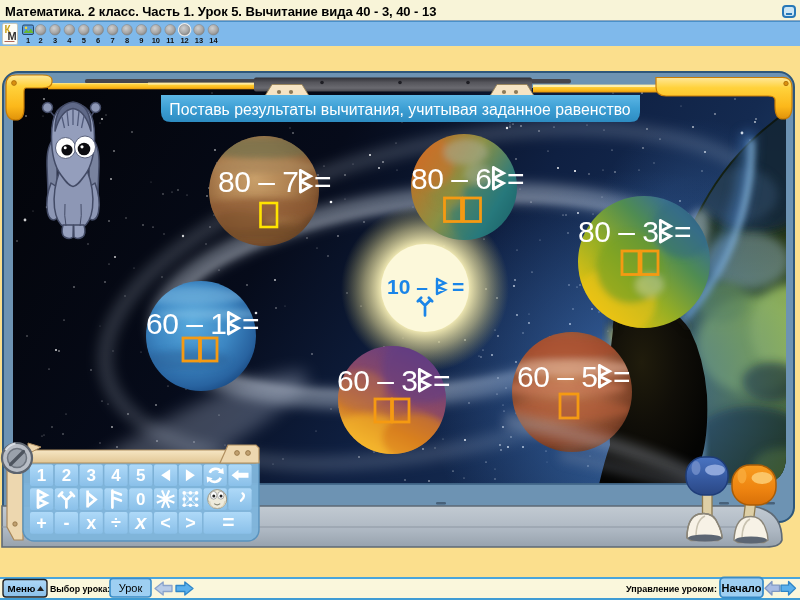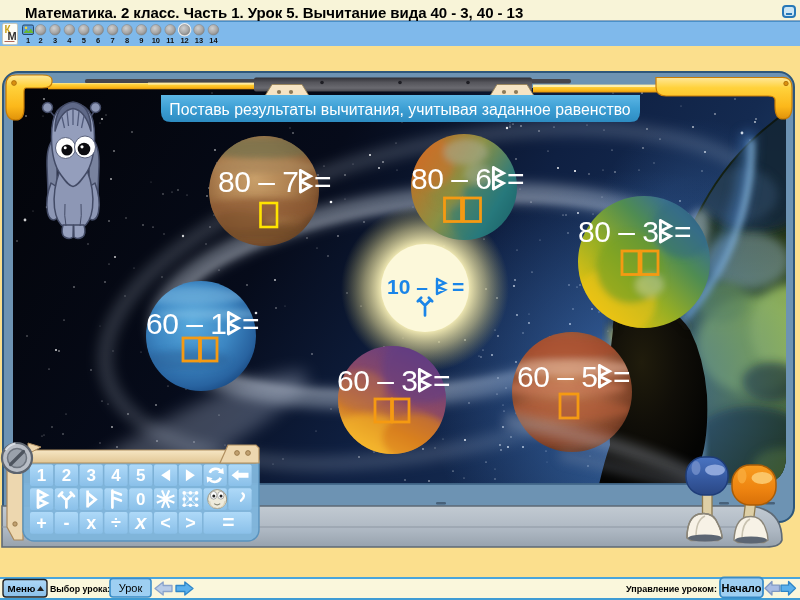--- a/index.html
+++ b/index.html
@@ -878,21 +878,21 @@
  <path d="M742,539 q0,-16 8,-20" fill="none" stroke="#c8c2b0" stroke-width="1.5"></path>
  <ellipse cx="751" cy="540" rx="16" ry="3.5" fill="#5c6673"></ellipse>
  <rect x="732" y="465" width="44" height="40" rx="18" fill="url(#orgball)" stroke="#a85c08" stroke-width="1.5"></rect>
  <ellipse cx="762" cy="478" rx="10.5" ry="6" fill="#fbc568"></ellipse>
  <ellipse cx="742" cy="476" rx="4.5" ry="7.5" fill="#f8a838" opacity="0.9"></ellipse>
 </g>
 
 </svg>
 
 <div style="position:absolute;left:0;top:0;width:800px;height:21px;background:#F8F4D8;border-bottom:1px solid #8FA8BC;box-sizing:border-box;">
-  <div style="position:absolute;left:5px;top:4px;font-size:15px;font-weight:600;letter-spacing:-0.05px;color:#000;margin-left:20px;">Математика. 2 класс. Часть 1. Урок 5. Вычитание вида 40 - 3, 40 - 13</div>
+  <div style="position:absolute;left:5px;top:4px;font-size:13px;font-weight:600;letter-spacing:-0.05px;color:#000;">Математика. 2 класс. Часть 1. Урок 5. Вычитание вида 40 - 3, 40 - 13</div>
   <div style="position:absolute;left:782px;top:5px;width:10px;height:9px;background:#cde6f5;border:2px solid #2878b8;border-radius:4px;">
     <div style="position:absolute;left:2px;top:6px;width:6px;height:2px;background:#2878b8;"></div>
   </div>
 </div>
 <div style="position:absolute;left:0;top:21px;width:800px;height:25px;background:#7FB9EB;border-top:1px solid #4A90C8;box-sizing:border-box;"></div>
 <svg width="800" height="50" viewBox="0 0 800 50" style="top:0;">
  <rect x="2.5" y="23.5" width="15" height="21" rx="1.5" fill="#fdfdf6" stroke="#c0c0b0" stroke-width="0.8"></rect>
  <text x="4.5" y="33" font-size="10" font-weight="bold" fill="#c8a018" font-family="Liberation Serif, serif">К</text>
  <text x="7.5" y="39.5" font-size="11" font-weight="bold" fill="#333" font-family="Liberation Serif, serif">М</text>
  <rect x="4.5" y="41" width="10" height="0.8" fill="#a04030"></rect>

